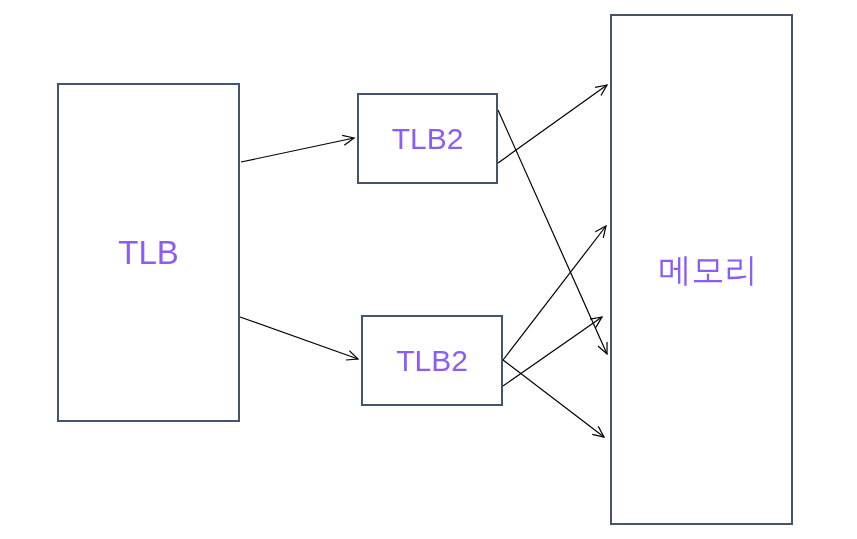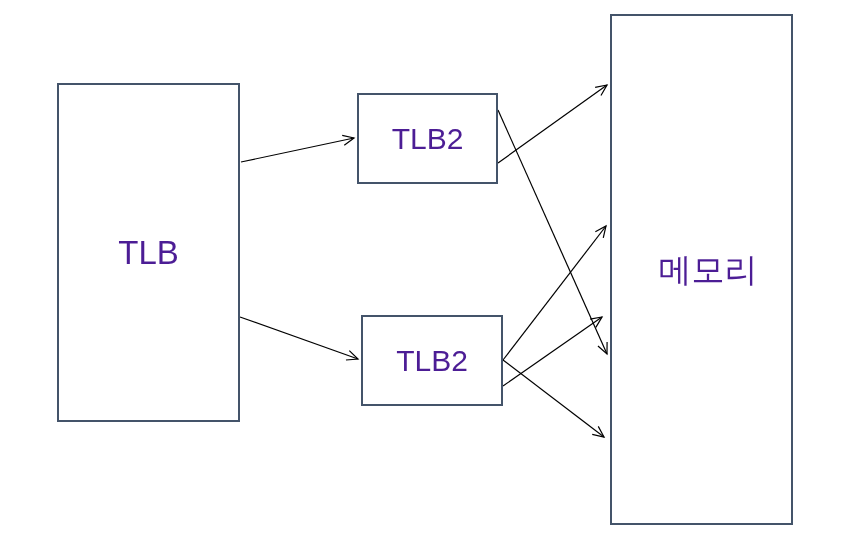--- a/index.html
+++ b/index.html
@@ -25,21 +25,21 @@
   .node {
     position: absolute;
     box-sizing: border-box;
     background: #ffffff;
     border: 2px solid #44546A;
     display: flex;
     align-items: center;
     justify-content: center;
   }
   .node .node-label {
-    color: #4c1d95;
+    color: #8b5cf6;
     white-space: nowrap;
     line-height: 1;
   }
 </style>
 </head>
 <body>
 
 <div class="canvas">
   <svg class="edge-layer" id="edge-layer" viewBox="0 0 857 539" xmlns="http://www.w3.org/2000/svg">
     <defs>

